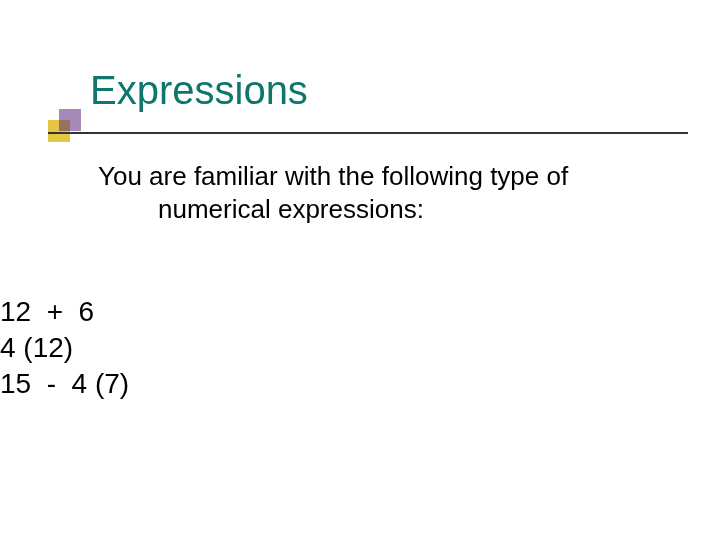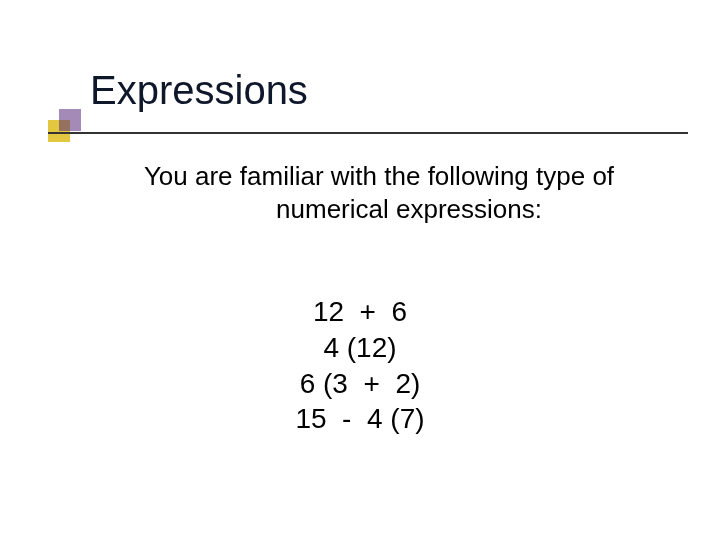--- a/index.html
+++ b/index.html
@@ -20,21 +20,21 @@
   }
   .title-block {
     position: absolute;
     left: 90px;
     top: 68px;
   }
   .title {
     font-size: 40px;
     font-weight: 400;
     letter-spacing: 0px;
-    color: #0f172a;
+    color: #0f766e;
   }
   .title-underline {
     position: absolute;
     left: 48px;
     right: 32px;
     top: 132px;
     height: 0;
     border-bottom: 2px solid #333333;
   }
   .accent-square {
@@ -54,35 +54,35 @@
     left: 59px;
     top: 109px;
   }
   .body {
     position: absolute;
     left: 98px;
     right: 60px;
     top: 160px;
     font-size: 26px;
     line-height: 1.25;
-    text-align: center;
+    text-align: left;
   }
   .body .lead-indent {
     display: inline-block;
     padding-left: 60px;
   }
   .body .bold {
     font-weight: 400;
   }
   .expressions {
     position: absolute;
     left: 0;
     right: 0;
     top: 294px;
-    text-align: center;
+    text-align: left;
     font-size: 28px;
     line-height: 1.28;
     font-family: Verdana, Geneva, sans-serif;
   }
   .expressions div {
     white-space: pre;
   }
 </style>
 </head>
 <body>
@@ -100,17 +100,16 @@
   <div class="body">
     <span>You are familiar with the following type of</span><br>
     <span class="lead-indent">
       <span class="bold">numerical expressions</span><span>:</span>
     </span>
   </div>
 
   <div class="expressions">
     <div>12  +  6</div>
     <div>4 (12)</div>
-    <div>6 (3  +  2)</div>
     <div>15  -  4 (7)</div>
   </div>
 
 </div>
 
 </body></html>

